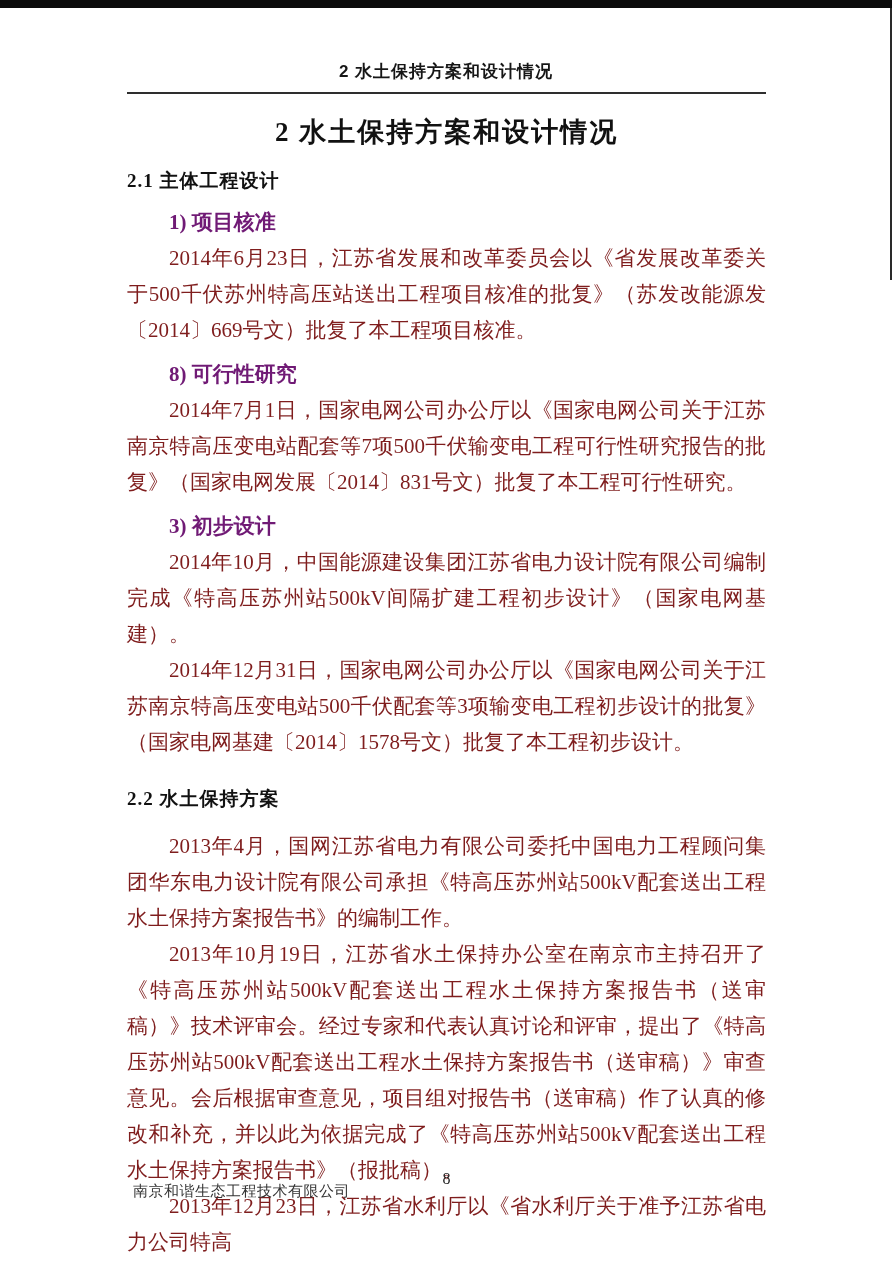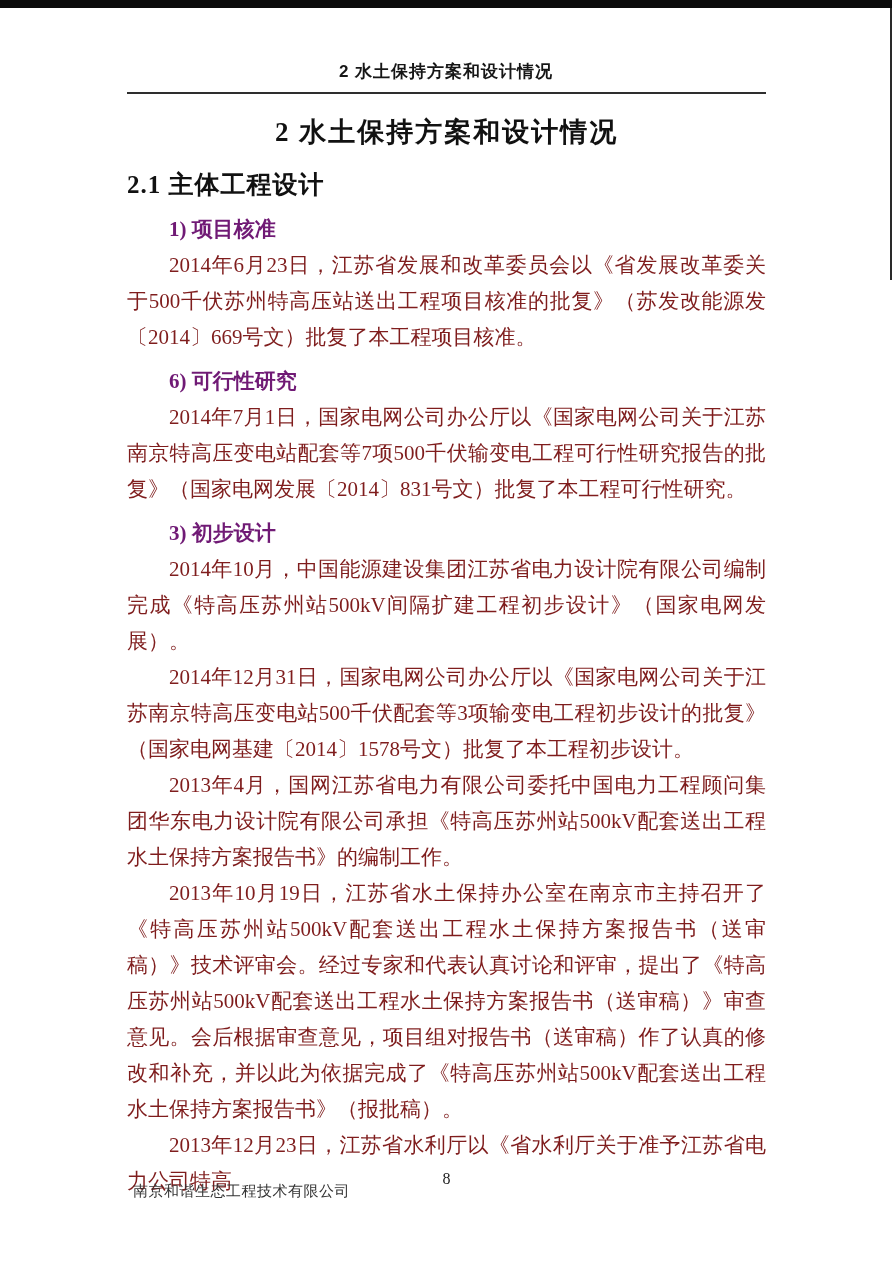--- a/index.html
+++ b/index.html
@@ -45,21 +45,21 @@
   .doc-title {
     margin: 20px 0 0 0;
     text-align: center;
     font-size: 27px;
     font-weight: bold;
     letter-spacing: 2px;
     color: #111;
   }
   .section-heading {
     margin: 18px 0 10px 0;
-    font-size: 25px;
+    font-size: 19px;
     font-weight: bold;
     letter-spacing: 1px;
     color: #111;
   }
   .section-heading.second {
     margin-top: 26px;
     margin-bottom: 16px;
   }
   .subheading {
     margin: 8px 0 0 0;
@@ -111,30 +111,31 @@
   <div class="content">
 
     <h1 class="doc-title">2 水土保持方案和设计情况</h1>
 
     <h2 class="section-heading">2.1 主体工程设计</h2>
 
     <h3 class="subheading">1) 项目核准</h3>
 
     <p class="body-para">2014年6月23日，江苏省发展和改革委员会以《省发展改革委关于500千伏苏州特高压站送出工程项目核准的批复》（苏发改能源发〔2014〕669号文）批复了本工程项目核准。</p>
 
-    <h3 class="subheading">6) 可行性研究</h3>
+    <h3 class="subheading">8) 可行性研究</h3>
 
     <p class="body-para">2014年7月1日，国家电网公司办公厅以《国家电网公司关于江苏南京特高压变电站配套等7项500千伏输变电工程可行性研究报告的批复》（国家电网发展〔2014〕831号文）批复了本工程可行性研究。</p>
 
     <h3 class="subheading">3) 初步设计</h3>
 
-    <p class="body-para">2014年10月，中国能源建设集团江苏省电力设计院有限公司编制完成《特高压苏州站500kV间隔扩建工程初步设计》（国家电网发展）。</p>
+    <p class="body-para">2014年10月，中国能源建设集团江苏省电力设计院有限公司编制完成《特高压苏州站500kV间隔扩建工程初步设计》（国家电网基建）。</p>
 
     <p class="body-para">2014年12月31日，国家电网公司办公厅以《国家电网公司关于江苏南京特高压变电站500千伏配套等3项输变电工程初步设计的批复》（国家电网基建〔2014〕1578号文）批复了本工程初步设计。</p>
 
+    <h2 class="section-heading second">2.2 水土保持方案</h2>
 
     <p class="body-para">2013年4月，国网江苏省电力有限公司委托中国电力工程顾问集团华东电力设计院有限公司承担《特高压苏州站500kV配套送出工程水土保持方案报告书》的编制工作。</p>
 
     <p class="body-para">2013年10月19日，江苏省水土保持办公室在南京市主持召开了《特高压苏州站500kV配套送出工程水土保持方案报告书（送审稿）》技术评审会。经过专家和代表认真讨论和评审，提出了《特高压苏州站500kV配套送出工程水土保持方案报告书（送审稿）》审查意见。会后根据审查意见，项目组对报告书（送审稿）作了认真的修改和补充，并以此为依据完成了《特高压苏州站500kV配套送出工程水土保持方案报告书》（报批稿）。</p>
 
     <p class="body-para">2013年12月23日，江苏省水利厅以《省水利厅关于准予江苏省电力公司特高</p>
 
   </div>
 
   <div class="footer">

